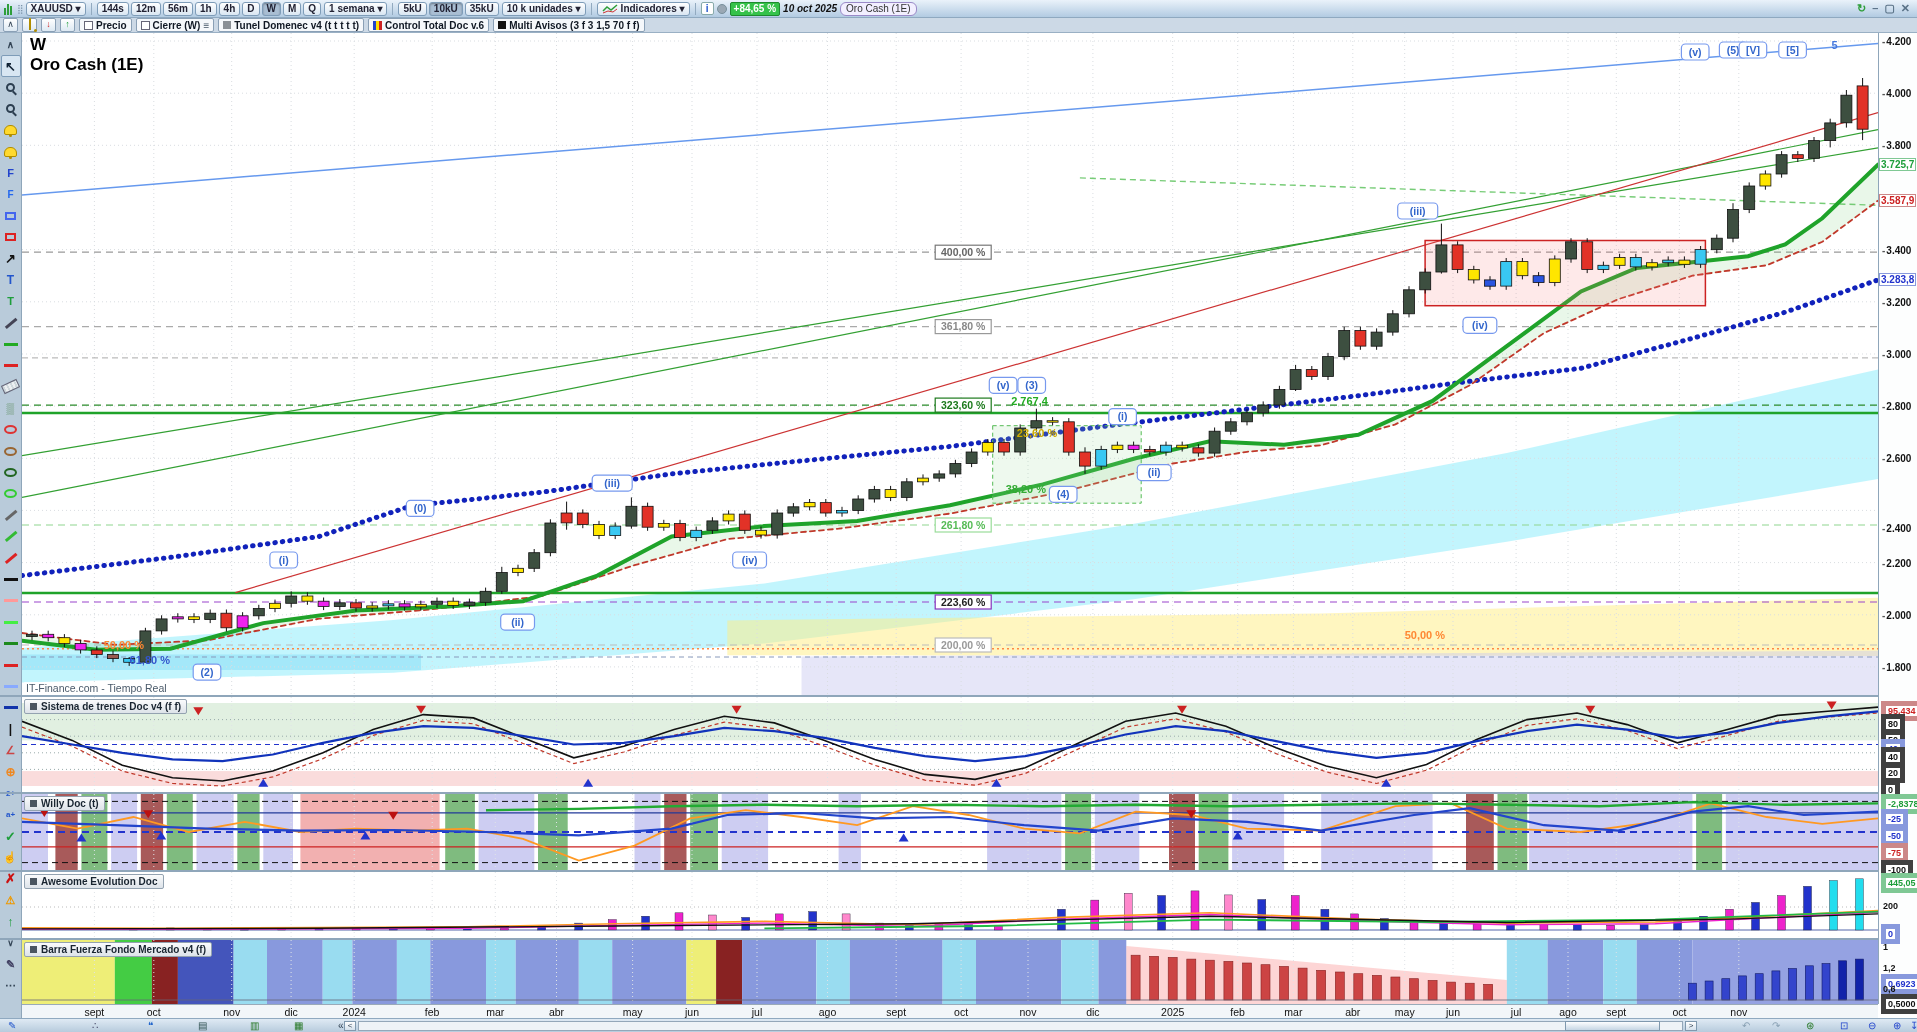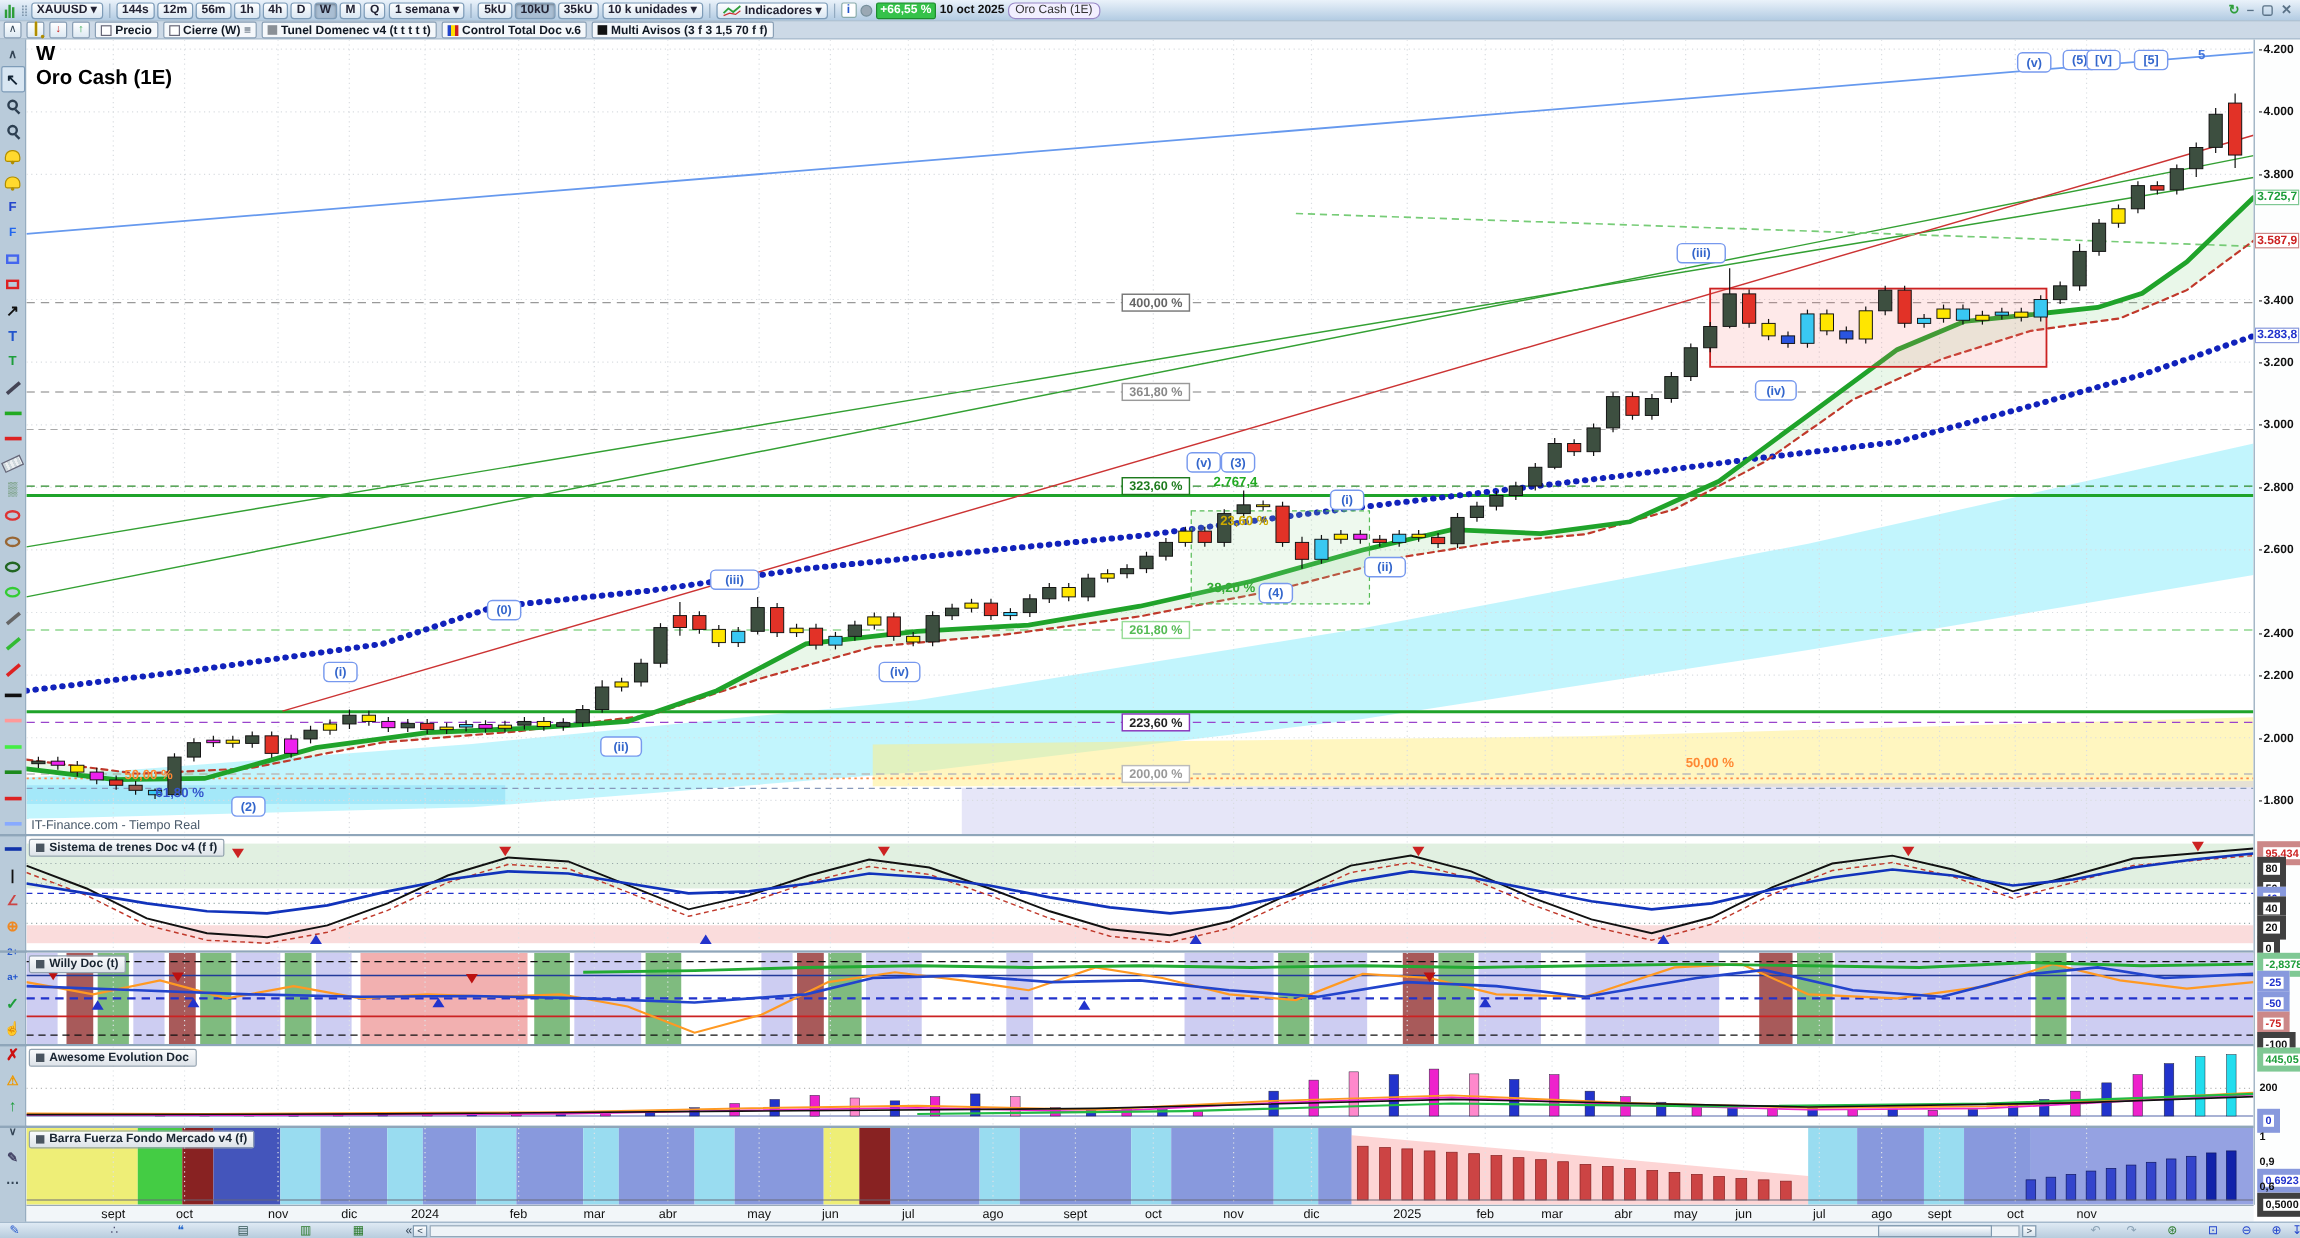--- a/index.html
+++ b/index.html
@@ -9,21 +9,21 @@
     border-bottom:1px solid #8fa9c0;display:flex;align-items:center;gap:3px;padding:0 4px;box-sizing:border-box;font-size:10px;}
   .tbtn{height:14px;line-height:12px;font-size:10px;font-weight:bold;color:#223;font-family:"Liberation Sans",sans-serif;
     background:linear-gradient(#ffffff,#d9e6f2);border:1px solid #7e9cb8;border-radius:3px;padding:0 4px;cursor:default;}
   .tbtn.active{background:#a9bed3;box-shadow:inset 0 1px 2px rgba(0,0,0,.35);}
   .tgroup{display:flex;gap:2px;align-items:center;}
   .vsep{width:1px;height:12px;background:#92aac0;margin:0 2px;}
   .logo-candles{display:inline-flex;gap:1px;align-items:flex-end;height:12px;margin-right:2px;}
   .logo-candles i{display:block;width:2px;background:#2e9e3a;}
   .grip{color:#7b93a9;font-size:9px;letter-spacing:-1px;}
   .chg-badge{background:#35c24a;color:#fff;font-weight:bold;border:1px solid #1d8a2e;border-radius:2px;padding:0 3px;height:12px;line-height:12px;}
-  .date-label{font-weight:bold;color:#111;}
+  .date-label{font-weight:bold;color:#111;font-style:italic;}
   .inst-chip{border:1px solid #9a8ac8;border-radius:6px;background:#f2efff;color:#333;padding:0 5px;height:12px;line-height:12px;}
   .info-i{width:11px;height:11px;border:1px solid #8aa;background:#fff;color:#2255cc;font-weight:bold;text-align:center;line-height:11px;border-radius:2px;}
   .graydot{width:8px;height:8px;border-radius:50%;background:#9aa8b4;border:1px solid #78909c;}
   .winbtn{color:#5a7287;font-size:11px;font-weight:bold;padding:0 3px;}
   .spacer{flex:1;}
   .mini-ind{display:inline-block;width:16px;height:11px;margin-right:3px;vertical-align:-2px;}
   
   #row2{position:absolute;left:0;top:18px;width:1917px;height:15px;background:#ccd9e6;border-bottom:1px solid #9ab0c4;
     display:flex;align-items:center;gap:4px;padding:0 3px;box-sizing:border-box;font-size:10px;}
   .miniicon{width:13px;height:12px;border:1px solid #8aa0b6;background:linear-gradient(#fff,#dde9f3);border-radius:2px;
@@ -116,21 +116,21 @@
       </span>
     <button class="tbtn"><span>10 k unidades</span> <span>▾</span></button>
     <span class="vsep"></span>
     <button class="tbtn"><span class="mini-ind"><svg width="16" height="11">
             <polyline points="1,8 5,4 9,7 15,2" fill="none" stroke="#2e9e3a" stroke-width="1.5"></polyline>
             <polyline points="1,10 6,8 11,9 15,6" fill="none" stroke="#cc3333" stroke-width="1"></polyline>
           </svg></span><span>Indicadores</span> ▾</button>
     <span class="vsep"></span>
     <span class="info-i">i</span>
     <span class="graydot"></span>
-    <span class="chg-badge">+66,55 %</span>
+    <span class="chg-badge">+84,65 %</span>
     <span class="date-label">10 oct 2025</span>
     <span class="inst-chip">Oro Cash (1E)</span>
     <span class="spacer"></span>
     <span id="winBtns"><span class="winbtn" style="color: rgb(46, 158, 58);">↻</span><span class="winbtn">–</span><span class="winbtn">▢</span><span class="winbtn">✕</span></span>
   </div>
 
   <div id="row2">
       <span class="miniicon" style="color: rgb(51, 68, 85);">∧</span>
       <span class="miniicon"><span class="icon-bell" style="margin: 1px auto;"></span></span>
       <span class="miniicon" style="color: rgb(204, 34, 34);">↓</span>
@@ -982,21 +982,21 @@
       <span class="sc" style="top: 747px;">0</span>
       <span class="sc c-green" style="top: 760.904px;">-2,8378</span>
       <span class="sc c-blue" style="top: 776px;">-25</span>
       <span class="sc c-blue" style="top: 793px; text-align: right;">-50</span>
       <span class="sc c-red" style="top: 810px;">-75</span>
       <span class="sc" style="top: 827px;">-100</span>
       <span class="sc c-green" style="top: 839.825px;">445,05</span>
       <span class="sc noborder" style="top: 868px;">200</span>
       <span class="sc c-blue" style="top: 891px;">0</span>
       <span class="sc noborder" style="top: 909px;">1</span>
-      <span class="sc noborder" style="top: 929.8px;">0,9</span>
+      <span class="sc noborder" style="top: 929.8px;">1,2</span>
       <span class="sc c-blue" style="top: 941.001px;">0,6923</span>
       <span class="sc noborder" style="top: 950.6px;">0,6</span>
       <span class="sc" style="top: 961px;">0,5000</span>
     </div>
   <div id="months">
       <span class="month" style="left: 72.384px;">sept</span>
       <span class="month" style="left: 131.776px;">oct</span>
       <span class="month" style="left: 209.728px;">nov</span>
       <span class="month" style="left: 269.12px;">dic</span>
       <span class="month" style="left: 332.224px;">2024</span>

